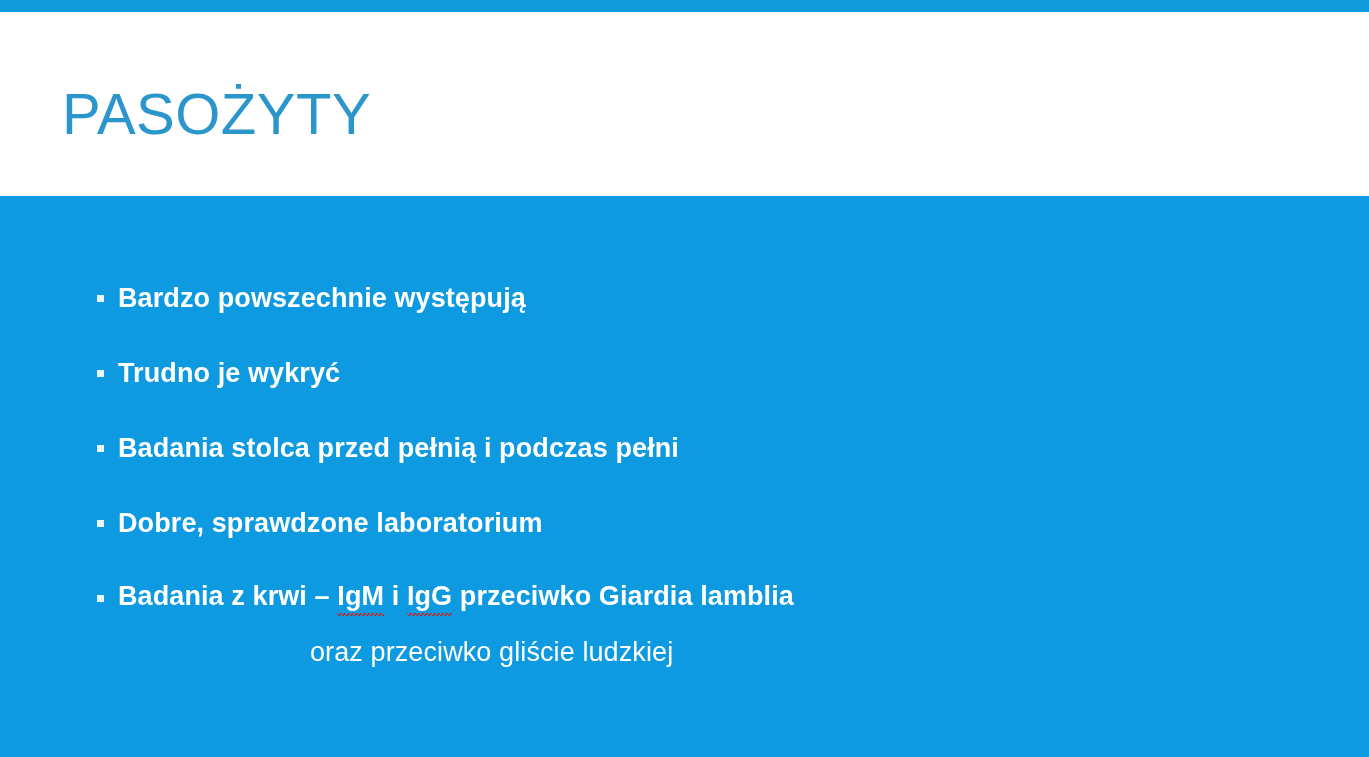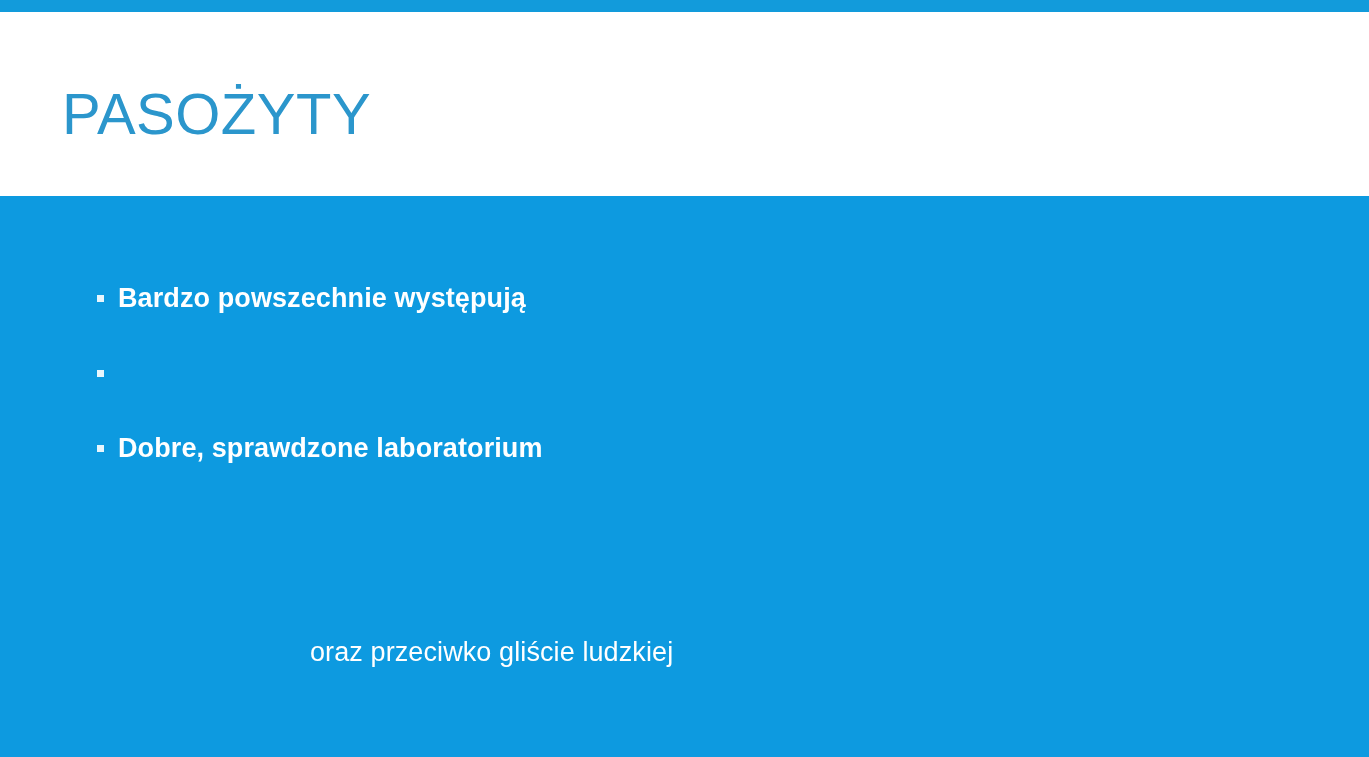--- a/index.html
+++ b/index.html
@@ -146,30 +146,39 @@
 
   <div class="body-area">
 
     <ul class="bullet-list">
 
       <li class="bullet-item">
         <span class="bullet-marker"></span>
         <span class="bullet-text">Bardzo powszechnie występują</span>
       </li>
 
+      <li class="bullet-item">
+        <span class="bullet-marker"></span>
+        <span class="bullet-text">Trudno je wykryć</span>
+      </li>
 
       <li class="bullet-item">
         <span class="bullet-marker"></span>
+        <span class="bullet-text">Badania stolca przed pełnią i podczas pełni</span>
       </li>
 
       <li class="bullet-item">
         <span class="bullet-marker"></span>
         <span class="bullet-text">Dobre, sprawdzone laboratorium</span>
       </li>
 
+      <li class="bullet-item">
+        <span class="bullet-marker"></span>
+        <span class="bullet-text"><span>Badania z krwi – </span><span class="misspelled">IgM</span><span> i </span><span class="misspelled">IgG</span><span> przeciwko Giardia lamblia</span></span>
+      </li>
 
     </ul>
 
     <div class="continuation-line">oraz przeciwko gliście ludzkiej</div>
 
   </div>
 
 </div>
 
 </body></html>

